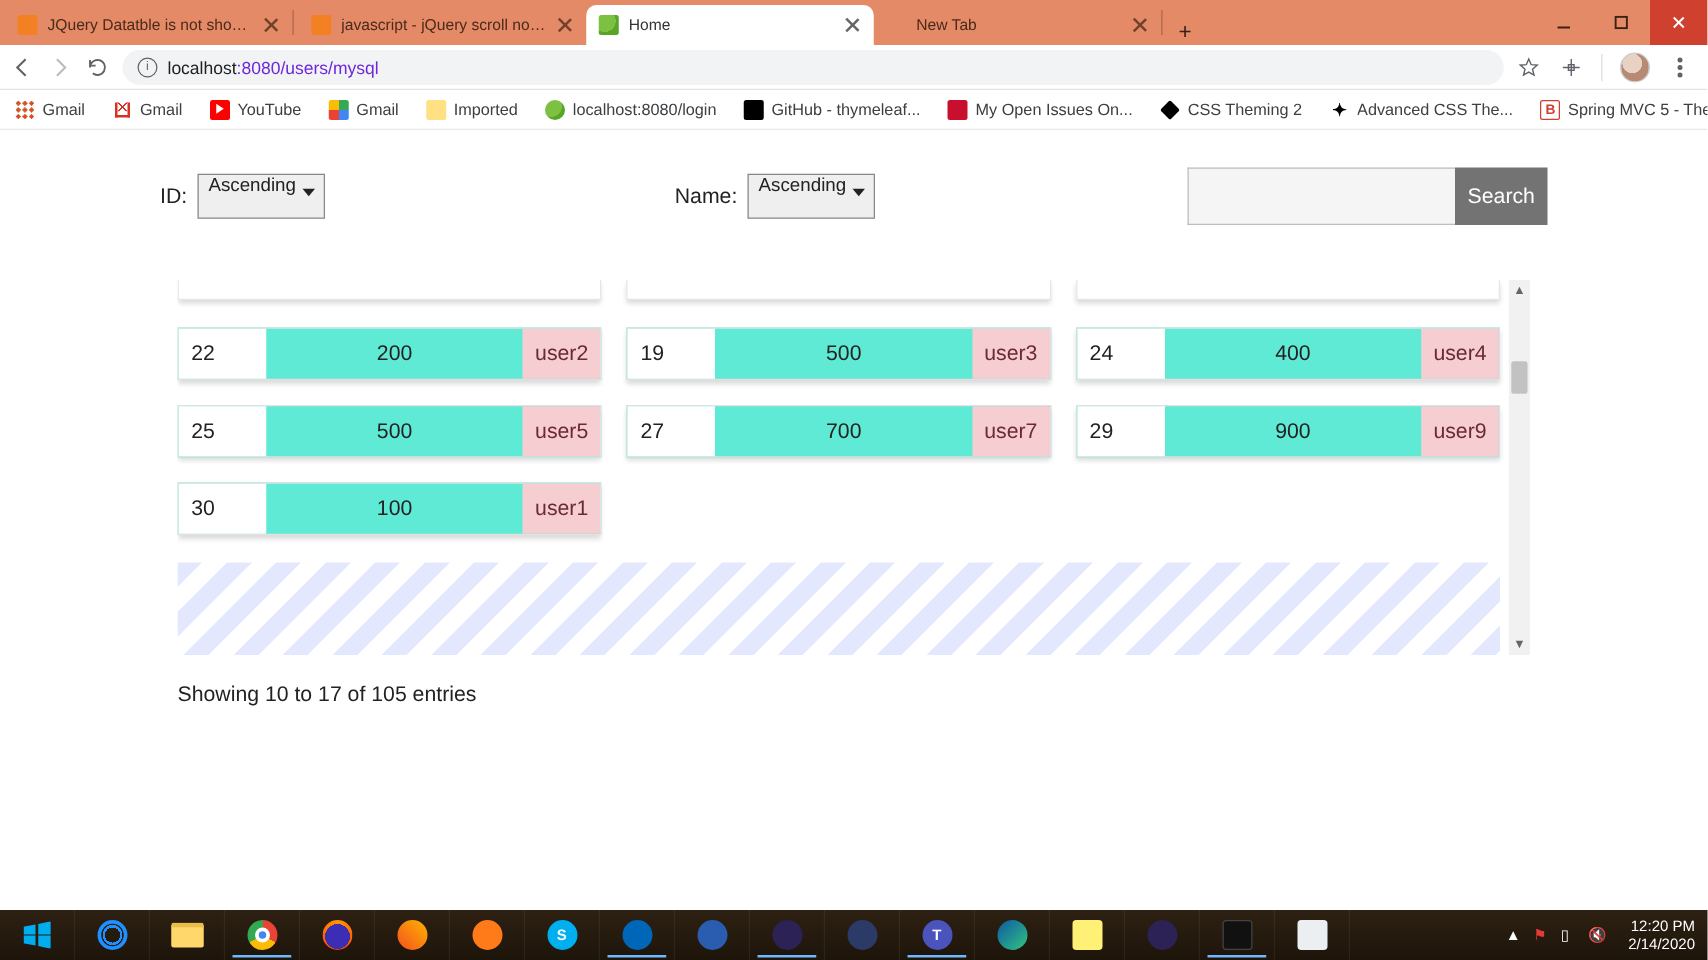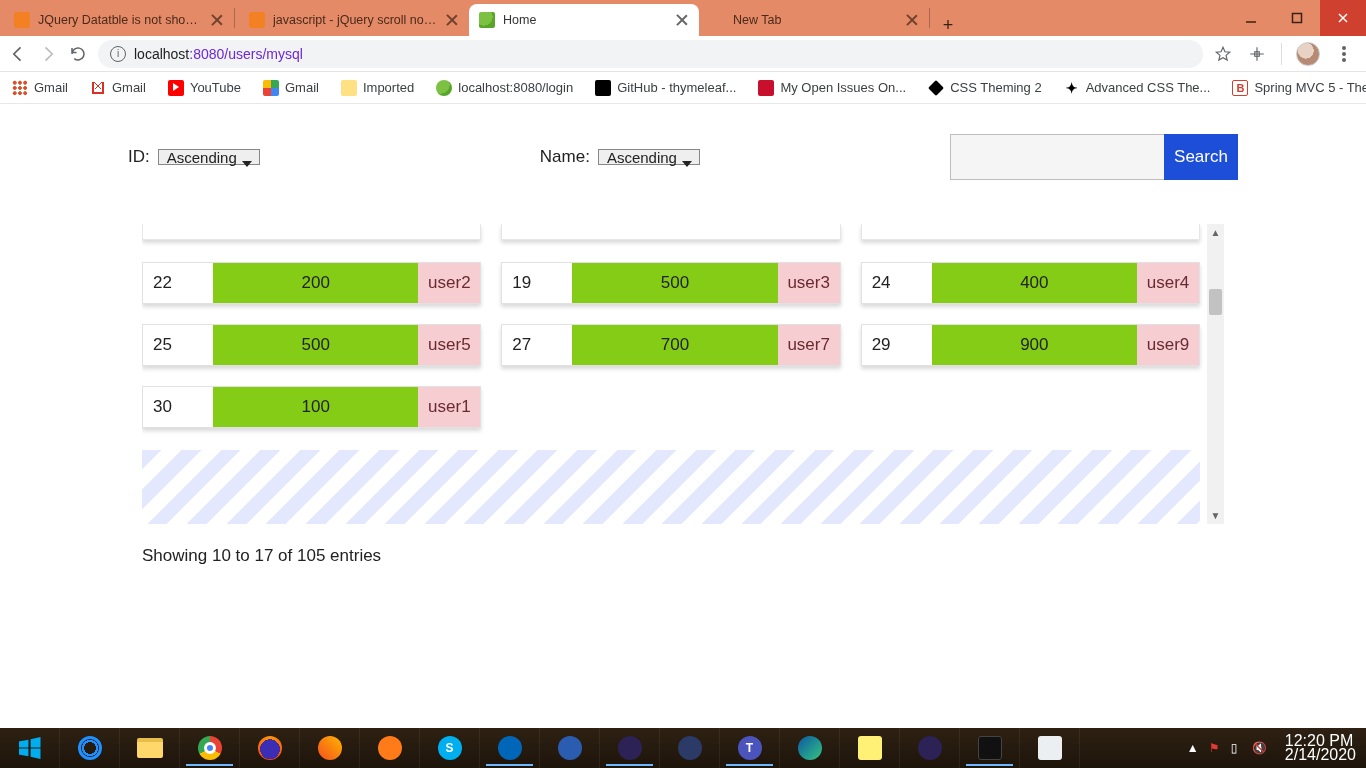--- a/index.html
+++ b/index.html
@@ -92,49 +92,49 @@
   .diamond-icon{ background:#000; transform:rotate(45deg) scale(.7); }
   .bolt-icon{ color:#000; font-weight:bold; font-size:14px; text-align:center; line-height:16px;}
   .b-icon{ background:#fff; border:1px solid #d0402f; color:#d0402f; font-size:11px; font-weight:bold; text-align:center; line-height:14px;}
 
   
   .page { position:relative; padding:30px 0 0 0; }
   .page-inner { width:1110px; margin:0 auto 0 128px; }
   .filter-row { display:flex; align-items:center; margin-bottom:44px;}
   .filter-group { display:flex; align-items:center; gap:8px; font-size:17px; color:#222;}
   .select {
-    height:16px; border:1px solid #888; background:#efefef; font-size:15px;
-    display:flex; align-items:center; padding:0 22px 0 8px; position:relative;
+    height:36px; border:1px solid #888; background:#efefef; font-size:15px;
+    display:flex; align-items:flex-start; padding:0 22px 0 8px; position:relative;
   }
   .select::after{
     content:""; position:absolute; right:7px; top:11px;
     border-left:5px solid transparent; border-right:5px solid transparent; border-top:6px solid #222;
   }
   .search-wrap { margin-left:auto; display:flex; }
   .search-input {
     width:214px; height:46px; border:1px solid #bdbdbd; border-right:none; background:#f5f5f5;
     padding:0 10px; font-size:16px;
   }
   .search-btn {
-    width:74px; height:46px; background:#1d4ed8; color:#fff; border:none; font-size:17px;
+    width:74px; height:46px; background:#737373; color:#fff; border:none; font-size:17px;
   }
 
   .scroll-area {
     position:relative; height:300px; width:1082px; margin-left:14px;
     overflow:hidden; border:none;
   }
   .cards-region { position:relative; height:100%; }
   .header-row { display:flex; gap:20px; margin-bottom:22px;}
   .header-box {
     flex:1; height:16px; background:#fff; border:1px solid #e6e6e6; border-top:none;
     box-shadow:0 3px 4px rgba(0,0,0,.15);
   }
   .cards-grid { display:grid; grid-template-columns:repeat(3,1fr); gap:20px 20px; }
   .card {
-    display:flex; height:42px; border:1px solid #e1e1e1; background:#84cc16;
+    display:flex; height:42px; border:1px solid #e1e1e1; background:#5eead4;
     box-shadow:0 3px 4px rgba(0,0,0,.15); font-size:17px; color:#222;
   }
   .card .c1 { width:70px; background:#fff; display:flex; align-items:center; padding-left:10px;}
   .card .c2 { flex:1; display:flex; align-items:center; justify-content:center;}
   .card .c3 { width:62px; background:#f6cdd1; color:#6a2a32; display:flex; align-items:center; justify-content:center;}
   .striped {
     margin-top:22px; height:112px;
     background:repeating-linear-gradient(135deg,#e4e8ff 0 14px,#fff 14px 28px);
   }
   .vscroll {
@@ -169,21 +169,21 @@
     position:relative;}
   .tb-folder{ width:26px;height:20px;background:#ffd76b;border-radius:2px;border-top:4px solid #e8bd49;}
   .tb-chrome{ width:24px;height:24px;border-radius:50%;
     background:conic-gradient(#ea4335 0 120deg,#fbbc05 0 240deg,#34a853 0);
     position:relative;}
   .tb-chrome::after{content:"";position:absolute;inset:6px;background:#4285f4;border:3px solid #fff;border-radius:50%;}
   .tb-ff{ width:24px;height:24px;border-radius:50%;background:radial-gradient(circle at 50% 55%,#3b2db4 0 10px,transparent 10px),conic-gradient(#ff9500,#ff3c00,#ff9500);}
   .tb-generic{ width:24px;height:24px;border-radius:50%; }
   .tb-right { margin-left:auto; display:flex; align-items:center; gap:8px; padding:0 10px; height:100%; }
   .tray-icon{ width:14px;height:14px; color:#fff; }
-  .clock { text-align:left; line-height:14px; font-size:16px; padding-left:10px;}
+  .clock { text-align:right; line-height:14px; font-size:12px; padding-left:10px;}
 </style>
 </head>
 <body>
 
 <div class="titlebar">
   <div class="tabs">
     <div class="tab inactive">
       <span class="favicon fav-so"></span>
       <span class="tab-title">JQuery Datatble is not showing d</span>
       <span class="tab-close"></span>

